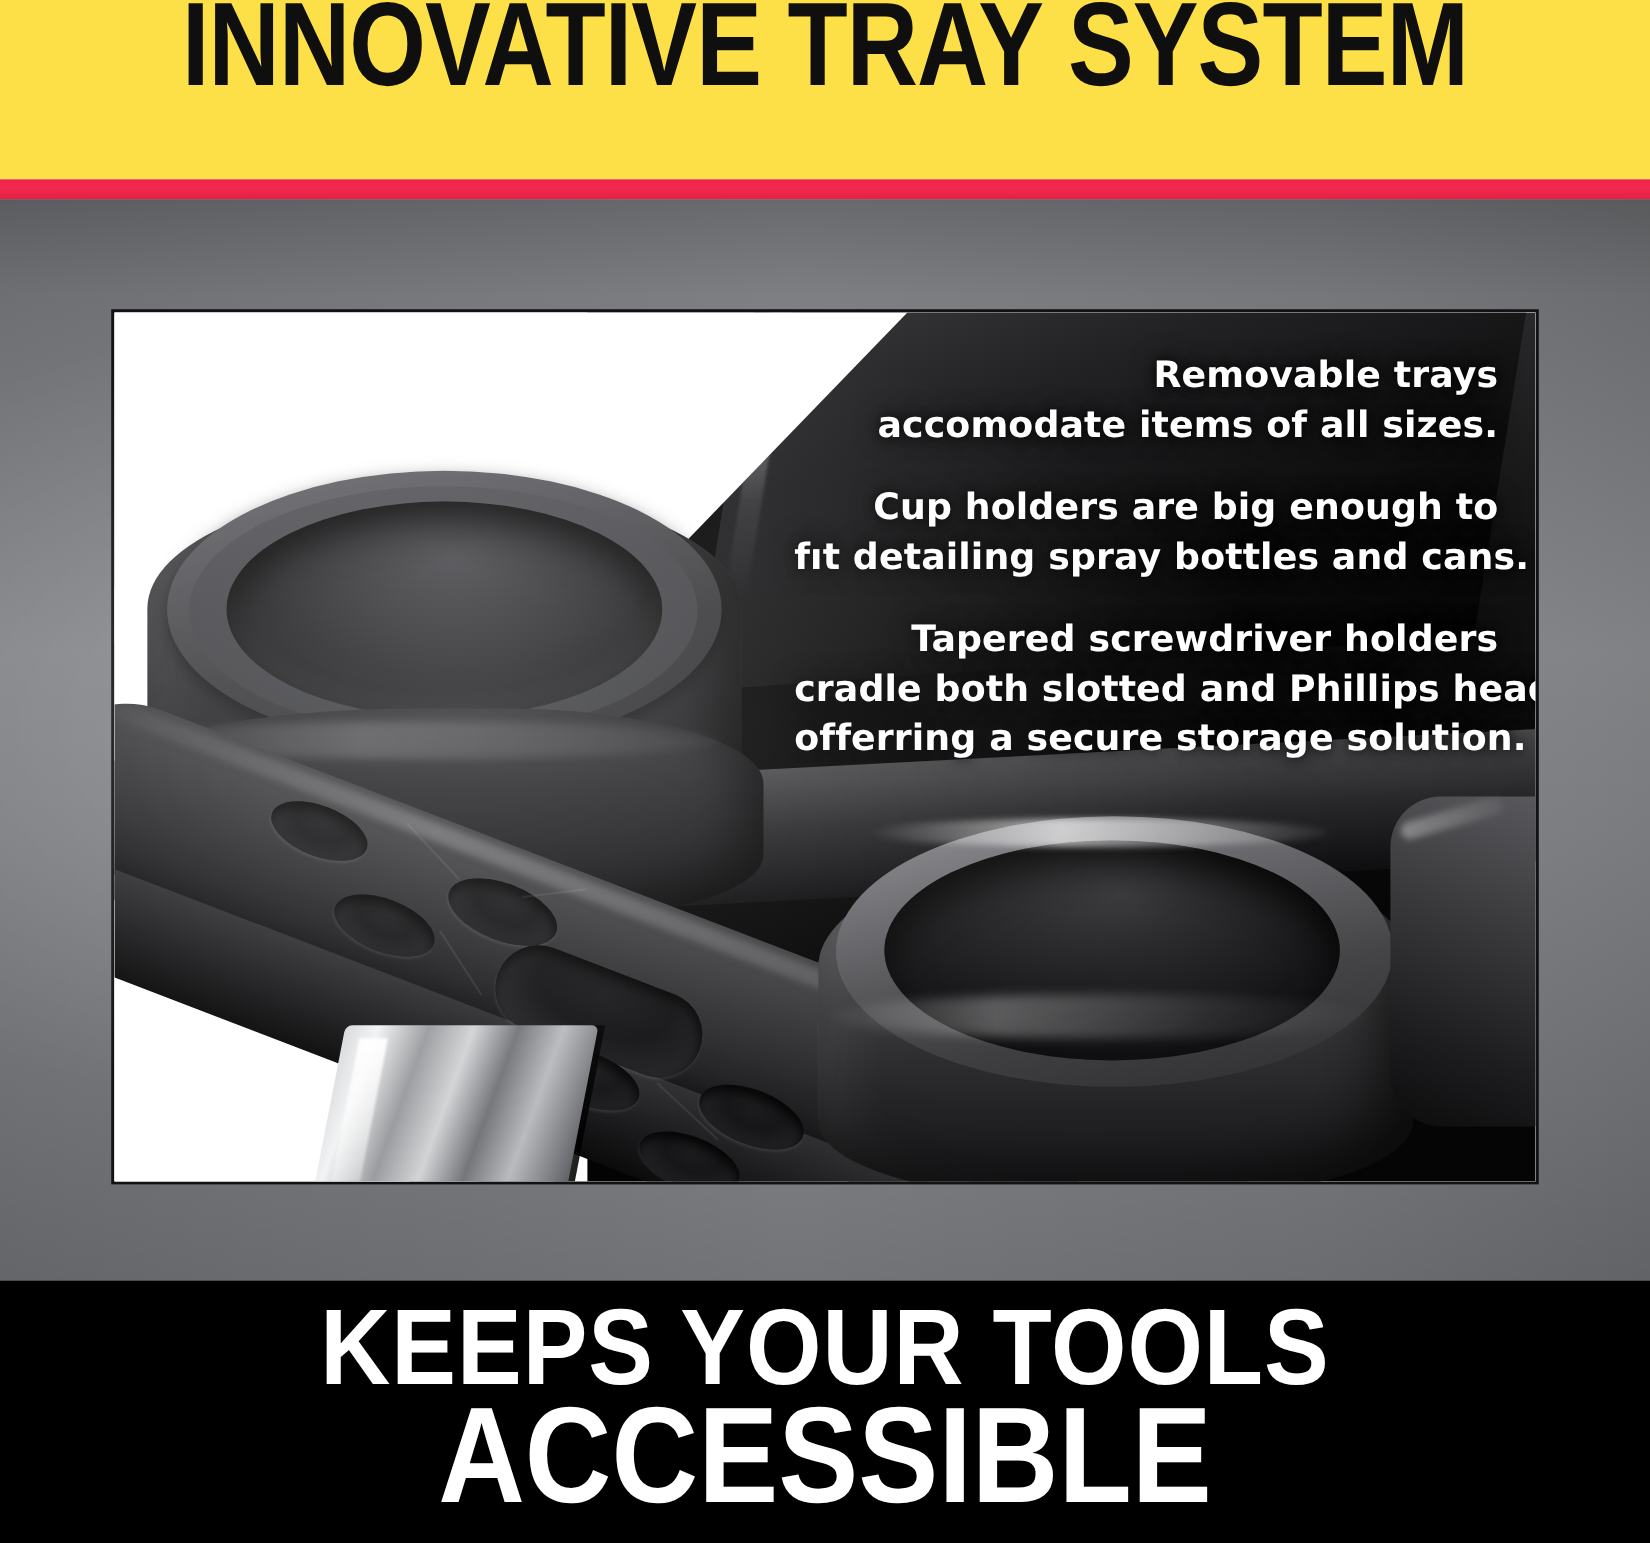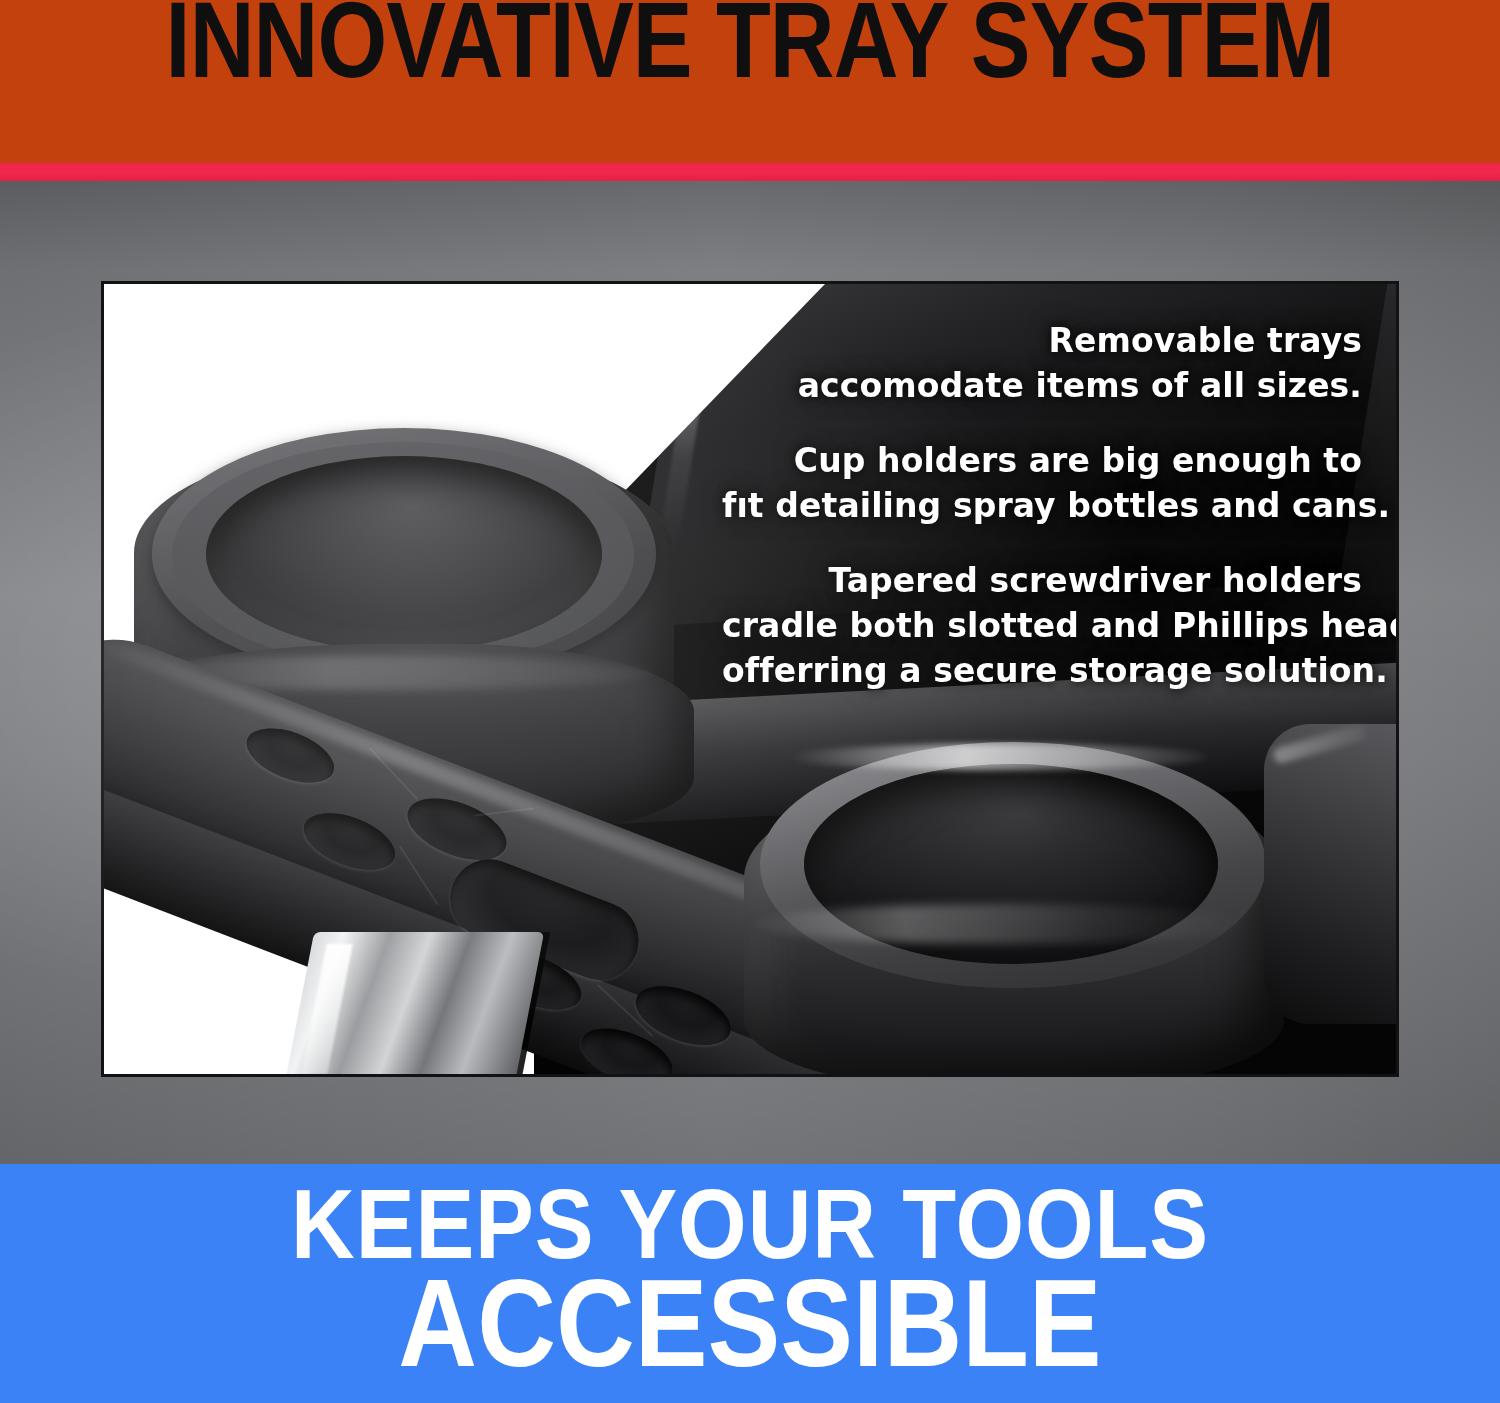--- a/index.html
+++ b/index.html
@@ -14,21 +14,21 @@
     overflow: hidden;
     position: relative;
   }
 
   
   .top-band {
     position: absolute;
     left: 0; top: 0;
     width: 1500px;
     height: 163px;
-    background: #c2410c;
+    background: #fde047;
   }
   .top-headline {
     position: absolute;
     left: 0;
     top: -14px;
     width: 1500px;
     text-align: center;
     font-family: "Liberation Sans Narrow", "Liberation Sans", sans-serif;
     font-weight: 700;
     font-size: 108px;
@@ -389,21 +389,21 @@
   .callout-block { margin: 0 0 30px 0; }
   .callout-block:last-child { margin-bottom: 0; }
   .callout-line { display: block; white-space: nowrap; }
 
   
   .bottom-band {
     position: absolute;
     left: 0; top: 1164px;
     width: 1500px;
     height: 239px;
-    background: #3b82f6;
+    background: #000000;
     overflow: hidden;
   }
   .bottom-line-1 {
     position: absolute;
     left: 0; top: 10px;
     width: 1500px;
     text-align: center;
     font-family: "Liberation Sans Narrow", "Liberation Sans", sans-serif;
     font-weight: 700;
     font-size: 98px;

